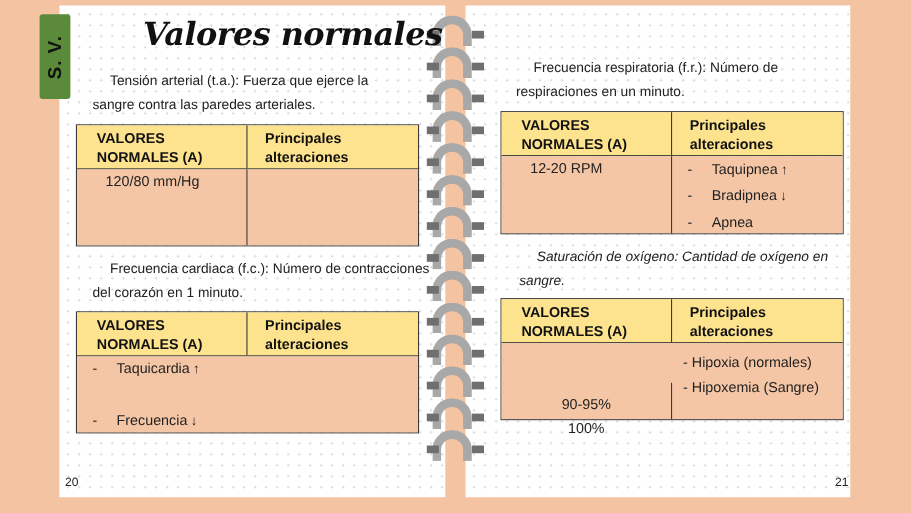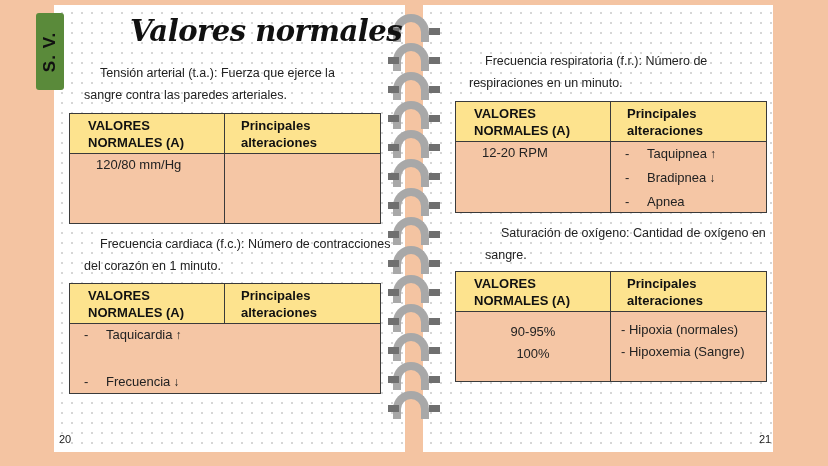--- a/index.html
+++ b/index.html
@@ -49,21 +49,21 @@
   .vtable .hcell {
     font-weight: bold; font-size: 13px; line-height: 17px; color: #111;
     padding: 3px 0 2px 18px; text-transform: none;
   }
   .vtable .c2.hcell { padding-left: 16px; }
   .vtable .bcell {
     display: flex; flex-direction: column; justify-content: space-between;
     font-size: 13px; line-height: 22px;
   }
   .vtable .value { padding-left: 26px; }
-  .vtable .value.center { align-items: center; padding-left: 0; }
+  .vtable .value.center { align-items: center; padding-left: 0; margin-top: 36px; }
   .alt-list { padding-left: 14px; }
   .alt-item { white-space: nowrap; }
   .alt-item .dash { display: inline-block; width: 22px; }
   .alt-item .arrow { margin-left: 3px; font-size: 12px; }
 
   .page-num {
     position: absolute; font-size: 11px; color: #222;
     font-family: "Liberation Sans Narrow", "Liberation Sans", sans-serif;
   }
 
@@ -243,21 +243,21 @@
       <div>12-20 RPM</div>
     </div>
     <div class="bcell alt-list" style="line-height:23px;">
       <div class="alt-item"><span class="dash">-</span><span>Taquipnea</span><span class="arrow">↑</span></div>
       <div class="alt-item"><span class="dash">-</span><span>Bradipnea</span><span class="arrow">↓</span></div>
       <div class="alt-item"><span class="dash">-</span><span>Apnea</span></div>
     </div>
   </div>
 </div>
 
-<div class="para" style="left:485px; top:222px;">
+<div class="para" style="left:472px; top:222px;font-style:italic;">
   <div><span class="indent"></span><span>Saturación de oxígeno: Cantidad de oxígeno en</span></div>
   <div><span>sangre.</span></div>
 </div>
 
 <div class="vtable" style="left:455px; top:271px; width:310px;">
   <div class="row head">
     <div class="c1 hcell" style="width:155px;">
       <div>VALORES</div>
       <div>NORMALES (A)</div>
     </div>

